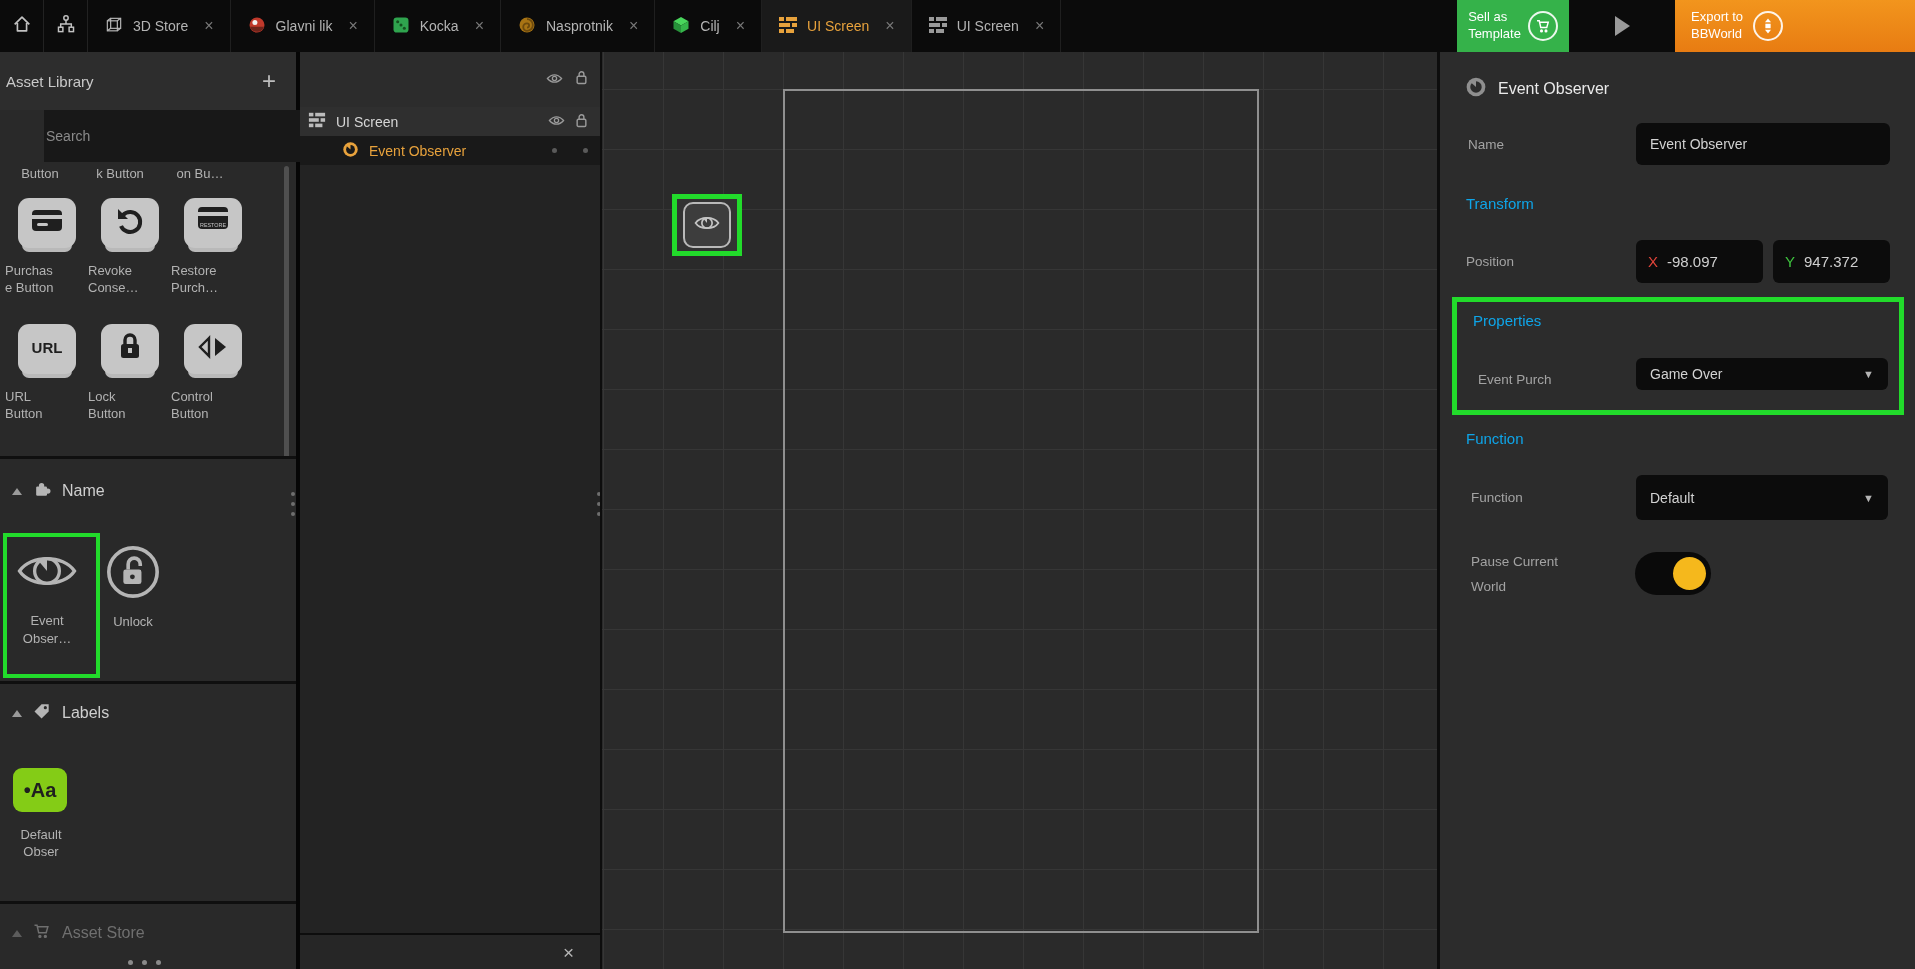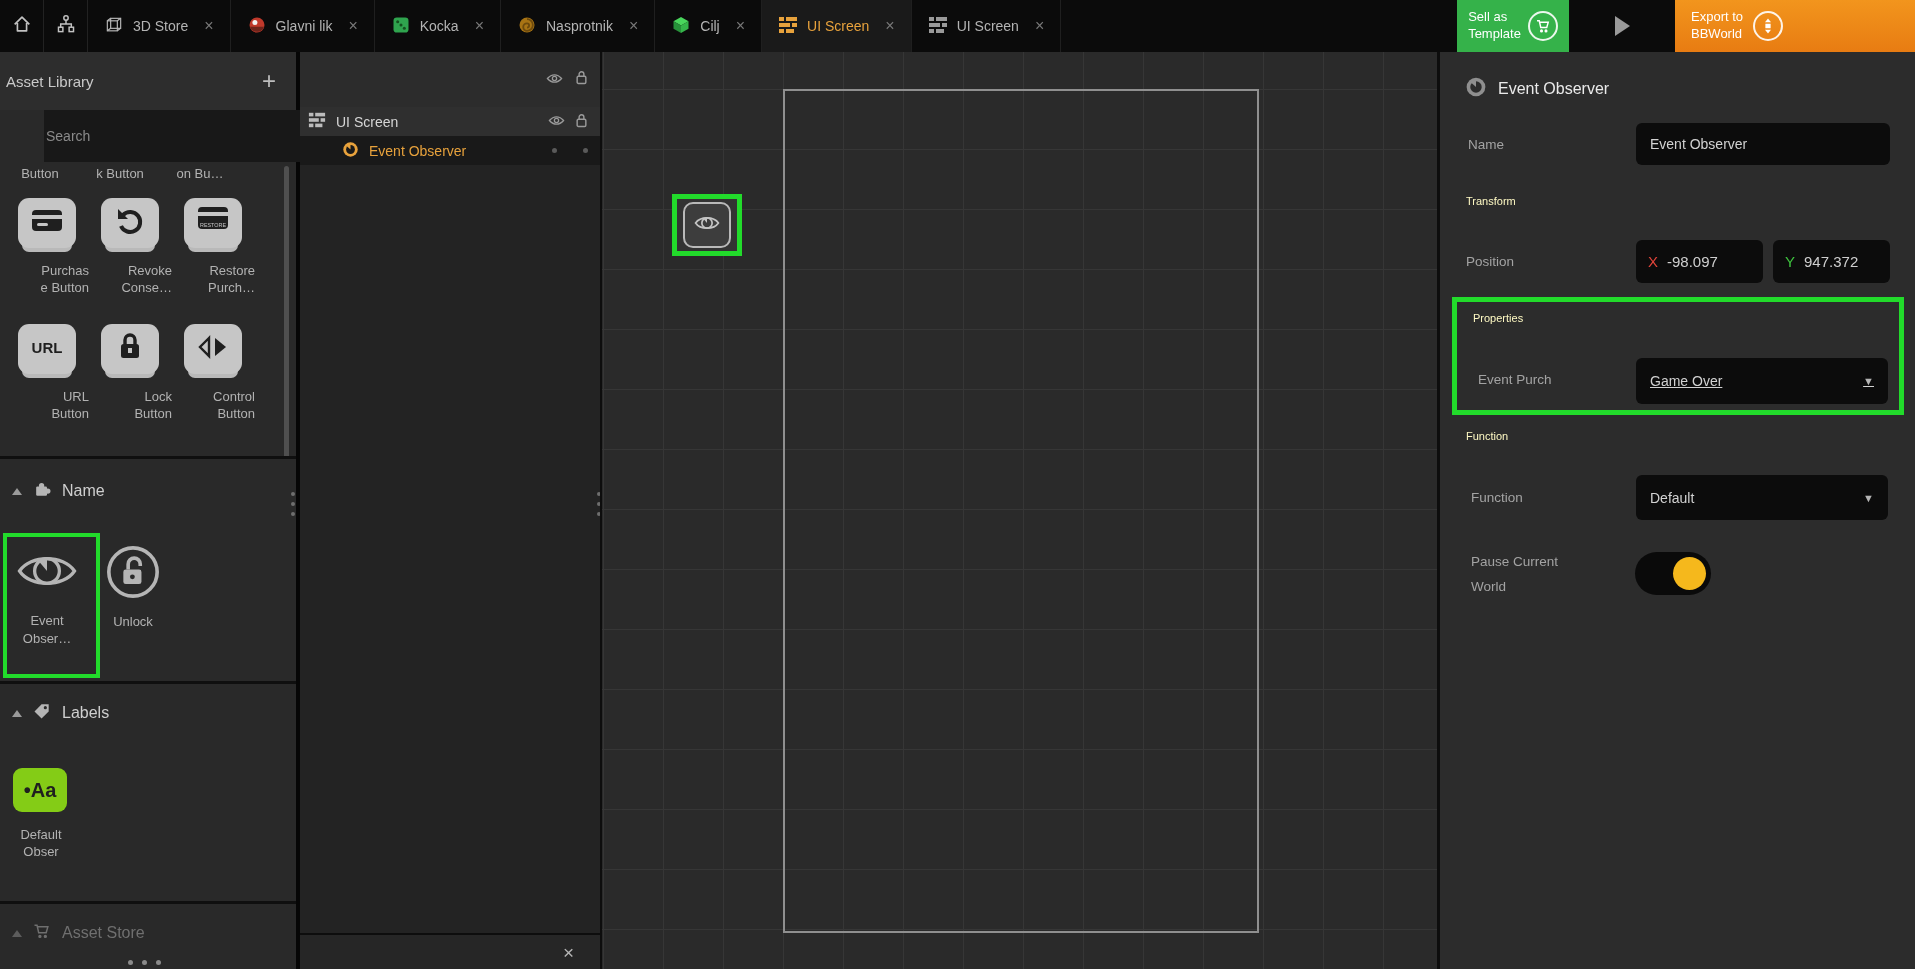--- a/index.html
+++ b/index.html
@@ -23,21 +23,21 @@
 
   
   .sidebar { position:absolute; left:0; top:52px; width:296px; height:917px; background:#292929; }
   .sb-header { position:absolute; left:0; top:0; width:296px; height:58px; background:#2d2d2d; display:flex; align-items:center; padding:0 20px 0 6px; font-size:15px; color:#c9c9c9; }
   .sb-plus { margin-left:auto; font-size:24px; color:#bdbdbd; font-weight:400; cursor:pointer; line-height:1; }
   .sb-search { position:absolute; left:0; top:58px; width:296px; height:52px; background:#181818; display:flex; align-items:center; padding:0 18px 0 2px;margin-left:44px; }
   .sb-search input { flex:1; background:transparent; border:none; outline:none; color:#cfcfcf; font-size:14px; font-family:inherit; }
   .sb-search input::placeholder { color:#8a8a8a; }
   .clipped-row { position:absolute; top:114px; left:0; width:240px; display:flex; }
   .clipped-row span { width:80px; text-align:center; font-size:13px; color:#b2b2b2; overflow:hidden; white-space:nowrap; }
-  .asset-cell { position:absolute; width:84px; text-align:right; }
+  .asset-cell { position:absolute; width:84px; text-align:left; }
   .asset-ic { width:58px; height:50px; margin:0 auto; background:#c6c6c6; border-radius:11px; display:flex; align-items:center; justify-content:center; box-shadow:0 8px 0 -4px #b9b9b9; cursor:pointer; }
   .asset-lbl { margin-top:14px; font-size:13px; line-height:17px; color:#b2b2b2; }
   .sb-div { position:absolute; left:0; width:296px; height:3px; background:#0f0f0f; }
   .sec-head { position:absolute; left:0; width:296px; display:flex; align-items:center; gap:10px; padding-left:12px; font-size:16px; color:#cfcfcf; cursor:pointer; }
   .tri-up { width:0; height:0; border-bottom:7px solid #9a9a9a; border-left:5px solid transparent; border-right:5px solid transparent; }
   .sec-head.dim { color:#6f6f6f; }
   .sec-head.dim .tri-up { border-bottom-color:#5c5c5c; }
   .logic-item { position:absolute; width:90px; text-align:center; cursor:pointer; }
   .logic-lbl { margin-top:8px; font-size:13px; line-height:18px; color:#b2b2b2; }
   .green-box { position:absolute; border:4px solid #22db2b; }
@@ -64,21 +64,21 @@
   .ui-rect { position:absolute; left:181px; top:37px; width:476px; height:844px; border:2px solid #8f8f8f; }
   .widget-box { position:absolute; left:70px; top:142px; width:70px; height:62px; border:5px solid #22db2b; background:#333; display:flex; align-items:center; justify-content:center; cursor:pointer; }
   .widget { width:48px; height:46px; background:#3d3d3d; border:2px solid #b9b9b9; border-radius:10px; display:flex; align-items:center; justify-content:center; }
   .vdots { position:absolute; display:flex; flex-direction:column; gap:6px; }
   .vdots i { width:4px; height:4px; border-radius:50%; background:#6e6e6e; }
 
   
   .inspector { position:absolute; left:1437px; top:52px; width:478px; height:917px; background:#2c2c2c; border-left:3px solid #0d0d0d; }
   .insp-title { position:absolute; left:25px; top:24px; display:flex; align-items:center; gap:11px; font-size:16px; color:#eaeaea; }
   .fld-label { position:absolute; font-size:13.5px; color:#a3a3a3; }
-  .sec-title { position:absolute; font-size:11px; color:#fef9c3; }
+  .sec-title { position:absolute; font-size:15px; color:#0ea5e9; }
   .blk-input { position:absolute; background:#0c0c0c; border-radius:6px; display:flex; align-items:center; padding:0 14px; color:#d2d2d2; font-size:14px; cursor:text; }
   .blk-input input { background:transparent; border:none; outline:none; color:#d2d2d2; font-size:14px; width:100%; font-family:inherit; }
   .pos-field { position:absolute; background:#0c0c0c; border-radius:6px; display:flex; align-items:center; gap:9px; padding:0 12px; font-size:15px; color:#cfcfcf; cursor:text; }
   .axis-x { color:#e0443a; }
   .axis-y { color:#3ec43e; }
   .props-box { position:absolute; left:12px; top:245px; width:452px; height:118px; border:5px solid #22db2b; }
   .dropdown { position:absolute; background:#0c0c0c; border-radius:6px; display:flex; align-items:center; padding:0 14px; color:#d2d2d2; font-size:14px; cursor:pointer; }
   .dropdown .caret { margin-left:auto; color:#b5b5b5; font-size:11px; }
   .toggle { position:absolute; width:76px; height:43px; background:#0a0a0a; border-radius:22px; cursor:pointer; }
   .toggle .knob { position:absolute; right:5px; top:5px; width:33px; height:33px; border-radius:50%; background:#f5b81c; }
@@ -542,21 +542,21 @@
       <span>-98.097</span>
     </div>
     <div class="pos-field" style="left:333px; top:188px; width:117px; height:43px;">
       <span class="axis-y">Y</span>
       <span>947.372</span>
     </div>
 
     <div class="props-box">
       <div class="sec-title" style="left:16px; top:10px;">Properties</div>
       <div class="fld-label" style="left:21px; top:70px;">Event Purch</div>
-      <div class="dropdown" style="left:179px; top:56px; width:252px; height:46px;text-decoration:underline;">
+      <div class="dropdown" style="left:179px; top:56px; width:252px; height:32px;">
         <span>Game Over</span>
         <span class="caret">▼</span>
       </div>
     </div>
 
     <div class="sec-title" style="left:26px; top:378px;">Function</div>
 
     <div class="fld-label" style="left:31px; top:438px;">Function</div>
     <div class="dropdown" style="left:196px; top:423px; width:252px; height:45px;">
       <span>Default</span>

